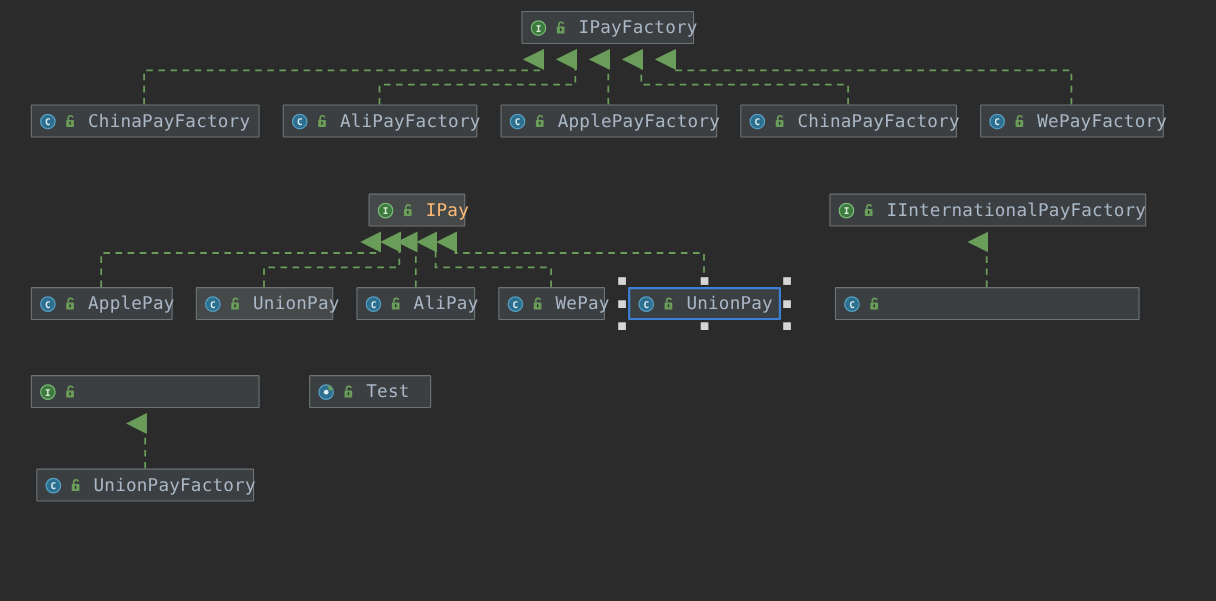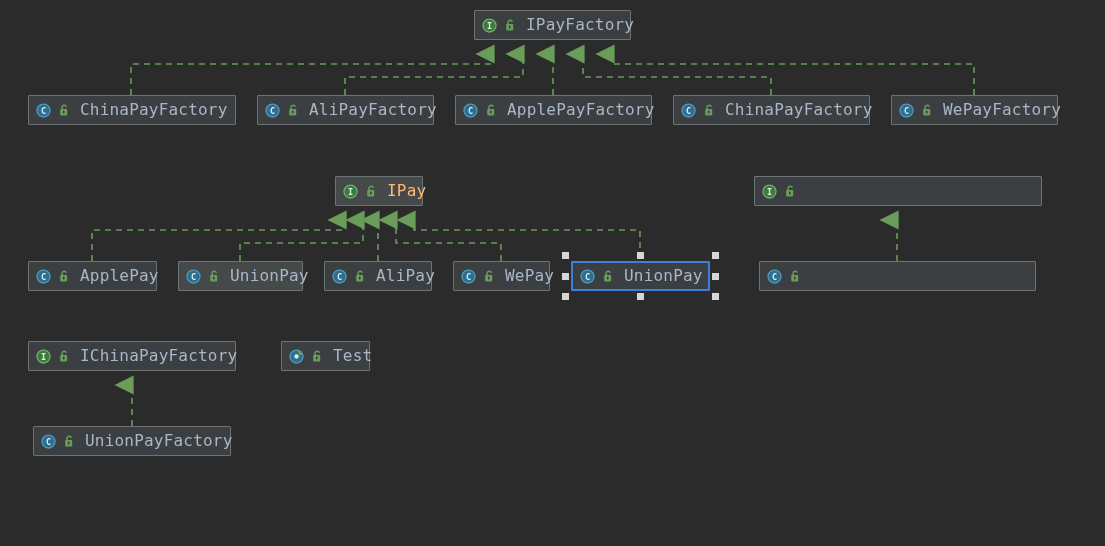--- a/index.html
+++ b/index.html
@@ -236,20 +236,21 @@
             <text x="8" y="11.6" font-family="DejaVu Sans Mono, monospace" font-size="9" font-weight="bold" fill="#d9ead9" text-anchor="middle">I</text>
           </svg>
         </span>
         <span class="icon lock">
           <svg width="12" height="13" viewBox="0 0 12 13">
             <path d="M4 5 V3.4 A2.2 2.2 0 0 1 8.3 2.8" fill="none" stroke="#6a9c5a" stroke-width="1.5"></path>
             <rect x="2.2" y="5" width="7" height="6.4" rx="0.8" fill="#6a9c5a"></rect>
             <rect x="5.1" y="6.7" width="1.3" height="2.6" fill="#2b2b2b"></rect>
           </svg>
         </span>
+        <span class="label">IInternationalPayFactory</span>
       </div>
       <div class="node" style="left: 28px; top: 261px; width: 129px;">
         <span class="icon">
           <svg width="15" height="15" viewBox="0 0 16 16">
             <circle cx="8" cy="8" r="7" fill="#2d6f8e" stroke="#57a0c4" stroke-width="1.2"></circle>
             <text x="8" y="11.6" font-family="DejaVu Sans Mono, monospace" font-size="9" font-weight="bold" fill="#dceaf2" text-anchor="middle">C</text>
           </svg>
         </span>
         <span class="icon lock">
           <svg width="12" height="13" viewBox="0 0 12 13">
@@ -356,23 +357,22 @@
             <text x="8" y="11.6" font-family="DejaVu Sans Mono, monospace" font-size="9" font-weight="bold" fill="#d9ead9" text-anchor="middle">I</text>
           </svg>
         </span>
         <span class="icon lock">
           <svg width="12" height="13" viewBox="0 0 12 13">
             <path d="M4 5 V3.4 A2.2 2.2 0 0 1 8.3 2.8" fill="none" stroke="#6a9c5a" stroke-width="1.5"></path>
             <rect x="2.2" y="5" width="7" height="6.4" rx="0.8" fill="#6a9c5a"></rect>
             <rect x="5.1" y="6.7" width="1.3" height="2.6" fill="#2b2b2b"></rect>
           </svg>
         </span>
-        <span class="label">IChinaPayFactory</span>
-      </div>
-      <div class="node" style="left: 281px; top: 341px; width: 89px;">
+      </div>
+      <div class="node" style="left: 281px; top: 341px; width: 111px;">
         <span class="icon">
           <svg width="15" height="15" viewBox="0 0 16 16">
             <circle cx="8" cy="8" r="7" fill="#2d6f8e" stroke="#57a0c4" stroke-width="1.2"></circle>
             <circle cx="8" cy="8" r="2.3" fill="#dceaf2"></circle>
             <path d="M8.5 1.3 A6.6 6.6 0 0 1 14.4 6.6 L11.2 5.2 Z" fill="#6a9c5a"></path>
             <path d="M13.6 2.0 L9.6 6.0 L13.2 6.6 Z" fill="#6a9c5a"></path>
           </svg>
         </span>
         <span class="icon lock">
           <svg width="12" height="13" viewBox="0 0 12 13">

